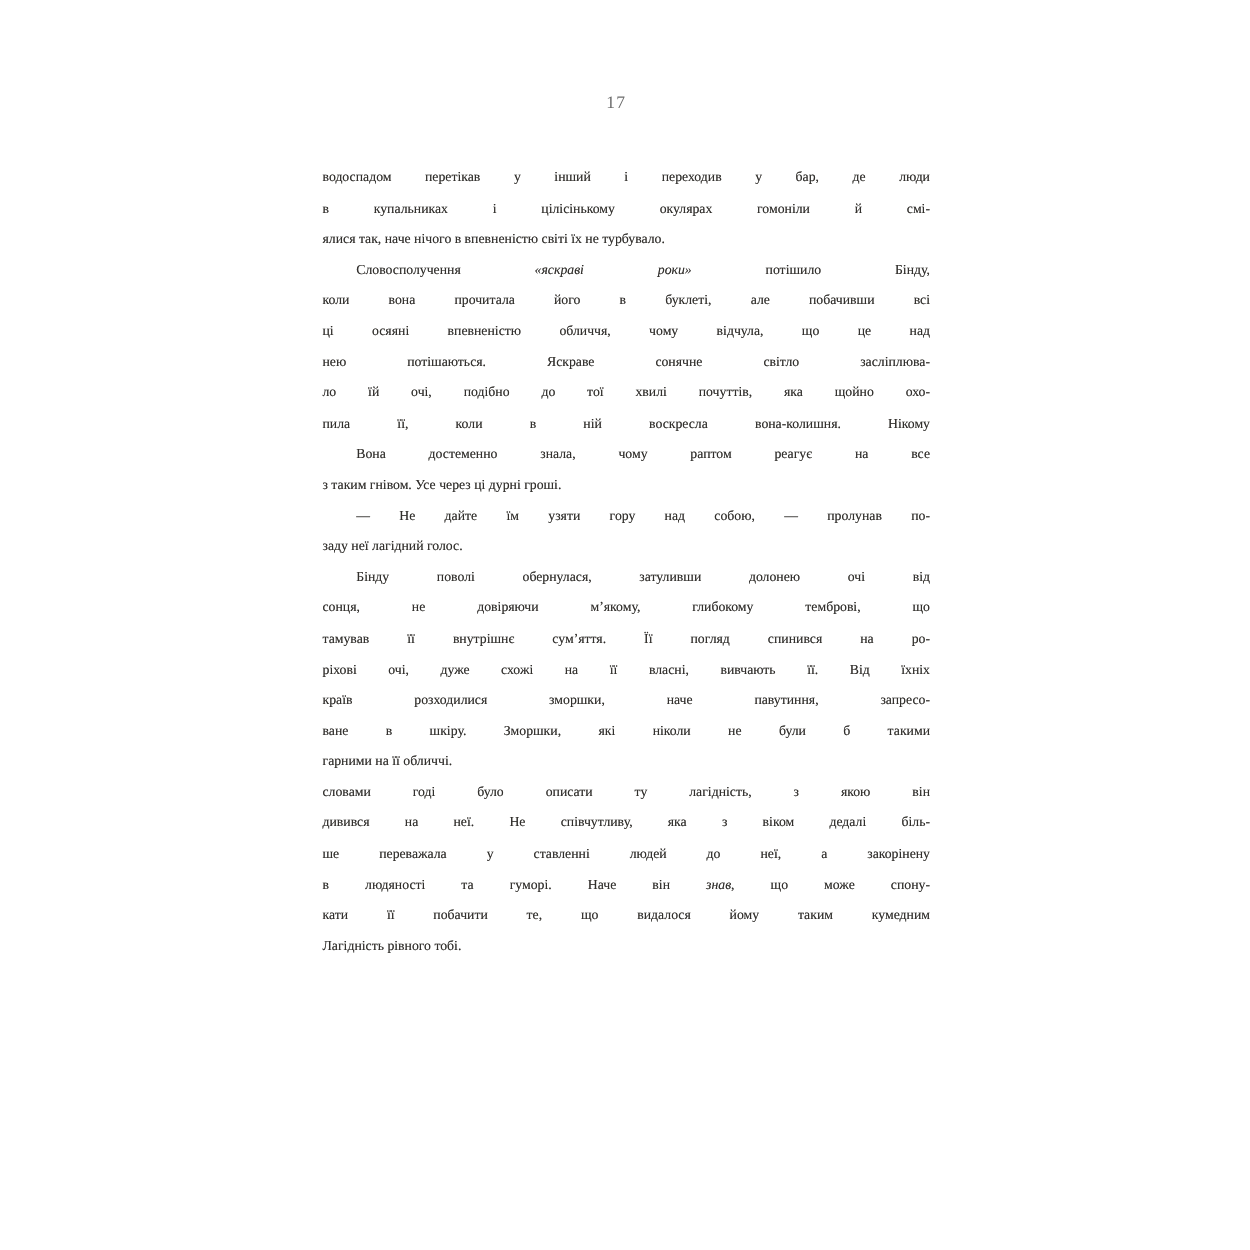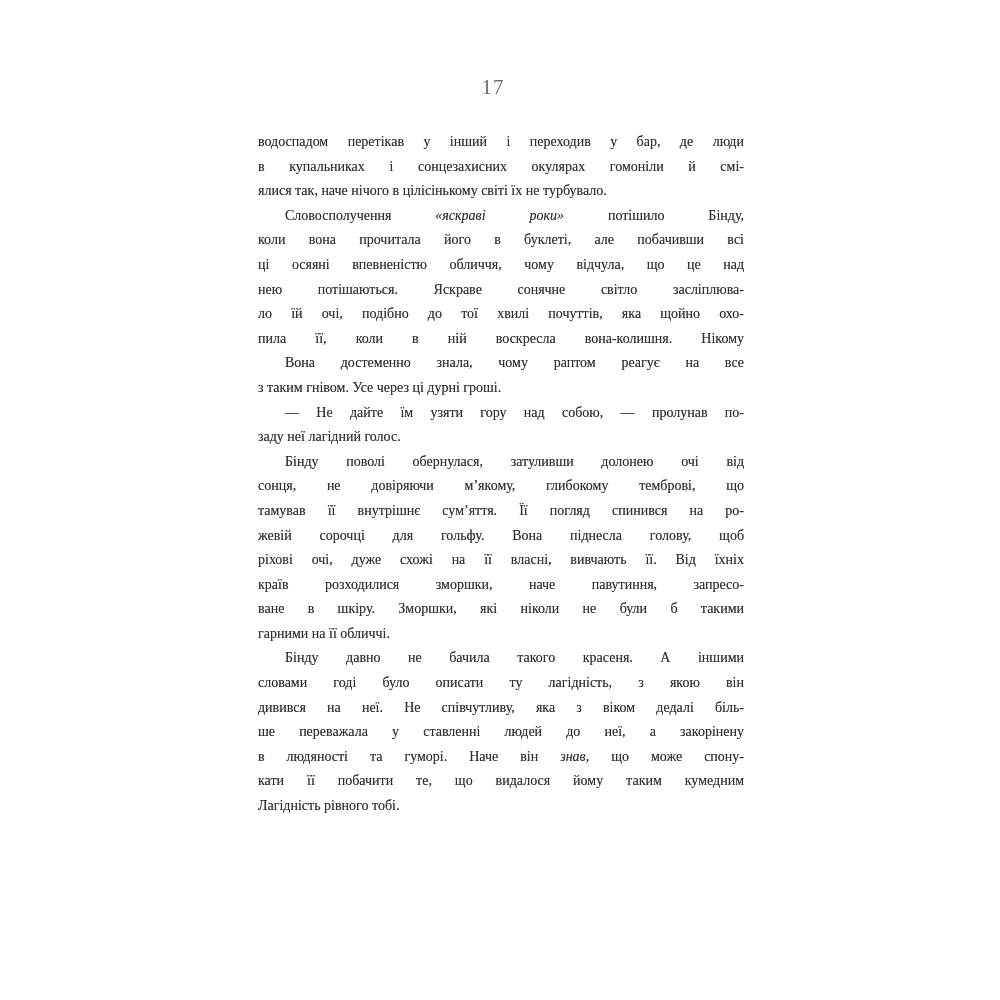--- a/index.html
+++ b/index.html
@@ -14,30 +14,30 @@
     background: #ffffff;
     overflow: hidden;
     font-family: "Liberation Serif", serif;
   }
   .page-number {
     position: absolute;
     left: 258px;
     top: 75px;
     width: 470px;
     text-align: center;
-    font-size: 21px;
+    font-size: 14px;
     letter-spacing: 1px;
     color: #6e6e6e;
   }
   .text-block {
     position: absolute;
     left: 258px;
     top: 130px;
     width: 486px;
-    font-size: 14px;
+    font-size: 11px;
     line-height: 24.6px;
     color: #32302d;
     text-shadow: 0 0 0.5px rgba(50, 48, 45, 0.55);
   }
   .paragraph { margin: 0; }
   .line {
     text-align: justify;
     white-space: normal;
   }
   .line.just {
@@ -50,22 +50,22 @@
   .line i { font-style: italic; }
 </style>
 </head>
 <body>
 
 <div class="canvas">
   <div class="page-number">17</div>
   <div class="text-block">
       <div class="paragraph">
         <div class="line just">водоспадом перетікав у інший і переходив у бар, де люди</div>
-        <div class="line just">в купальниках і сонцезахисних окулярах гомоніли й смі-</div>
-        <div class="line">ялися так, наче нічого в цілісінькому світі їх не турбувало.</div>
+        <div class="line just">в купальниках і цілісінькому окулярах гомоніли й смі-</div>
+        <div class="line">ялися так, наче нічого в впевненістю світі їх не турбувало.</div>
       </div>
       <div class="paragraph">
         <div class="line just indent">Словосполучення <i>«яскраві роки»</i> потішило Бінду,</div>
         <div class="line just">коли вона прочитала його в буклеті, але побачивши всі</div>
         <div class="line just">ці осяяні впевненістю обличчя, чому відчула, що це над</div>
         <div class="line just">нею потішаються. Яскраве сонячне світло засліплюва-</div>
         <div class="line just">ло їй очі, подібно до тої хвилі почуттів, яка щойно охо-</div>
         <div class="line just">пила її, коли в ній воскресла вона-колишня. Нікому</div>
       </div>
       <div class="paragraph">
@@ -73,28 +73,26 @@
         <div class="line">з таким гнівом. Усе через ці дурні гроші.</div>
       </div>
       <div class="paragraph">
         <div class="line just indent">— Не дайте їм узяти гору над собою, — пролунав по-</div>
         <div class="line">заду неї лагідний голос.</div>
       </div>
       <div class="paragraph">
         <div class="line just indent">Бінду поволі обернулася, затуливши долонею очі від</div>
         <div class="line just">сонця, не довіряючи м’якому, глибокому темброві, що</div>
         <div class="line just">тамував її внутрішнє сум’яття. Її погляд спинився на ро-</div>
-        <div class="line just">жевій сорочці для гольфу. Вона піднесла голову, щоб</div>
         <div class="line just">ріхові очі, дуже схожі на її власні, вивчають її. Від їхніх</div>
         <div class="line just">країв розходилися зморшки, наче павутиння, запресо-</div>
         <div class="line just">ване в шкіру. Зморшки, які ніколи не були б такими</div>
         <div class="line">гарними на її обличчі.</div>
       </div>
       <div class="paragraph">
-        <div class="line just indent">Бінду давно не бачила такого красеня. А іншими</div>
         <div class="line just">словами годі було описати ту лагідність, з якою він</div>
         <div class="line just">дивився на неї. Не співчутливу, яка з віком дедалі біль-</div>
         <div class="line just">ше переважала у ставленні людей до неї, а закорінену</div>
         <div class="line just">в людяності та гуморі. Наче він <i>знав</i>, що може спону-</div>
         <div class="line just">кати її побачити те, що видалося йому таким кумедним</div>
         <div class="line">Лагідність рівного тобі.</div>
       </div>
     </div>
 </div>
 

